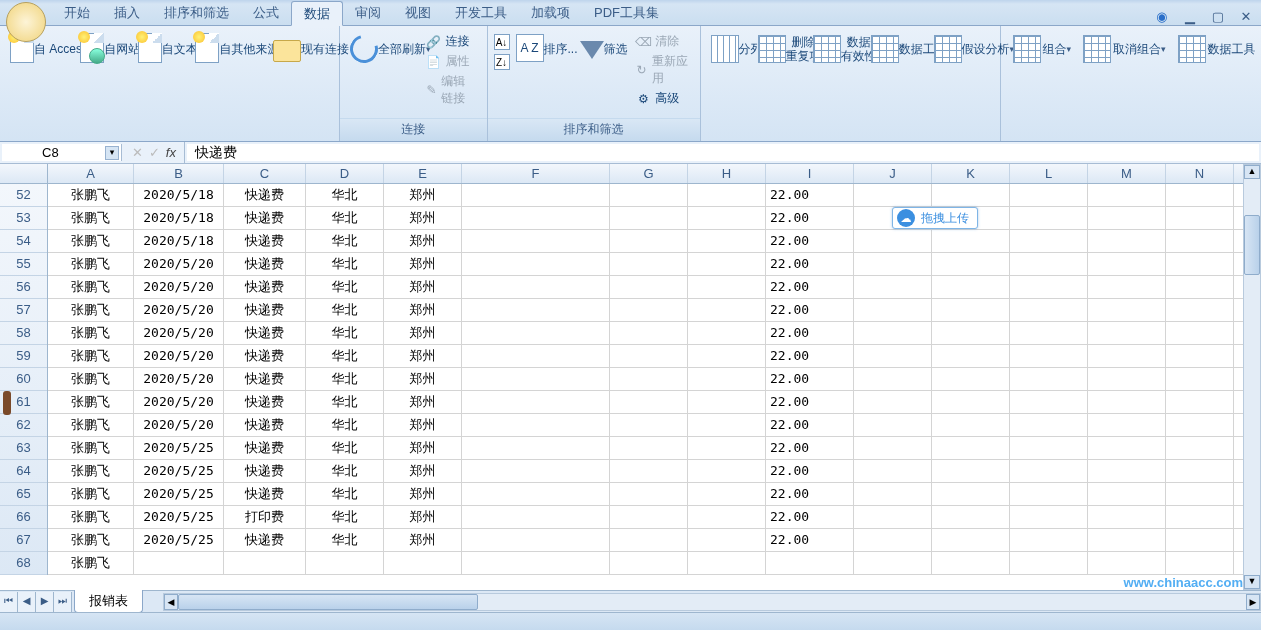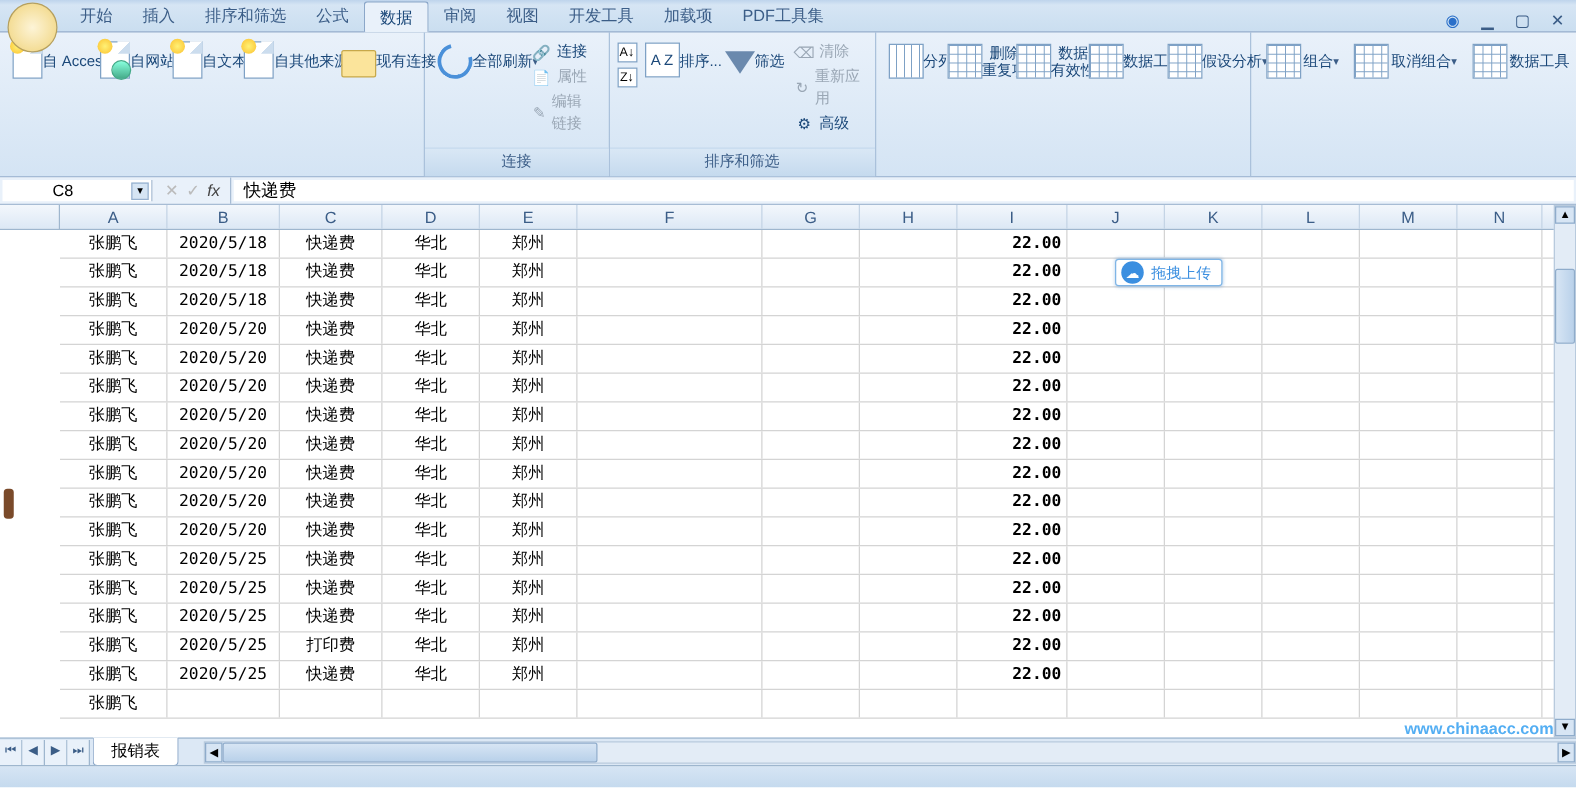--- a/index.html
+++ b/index.html
@@ -51,21 +51,21 @@
 
 .grid-area { position: relative; height: 422px; display: flex; font-size: 13px; }
 .grid-area .corner { width: 48px; height: 20px; background: linear-gradient(#f3f7fc, #dce8f5); border-right: 1px solid #9eb6ce; border-bottom: 1px solid #9eb6ce; position: absolute; top: 0; left: 0; }
 .col-headers { position: absolute; top: 0; left: 48px; right: 0; height: 20px; display: flex; background: linear-gradient(#f3f7fc, #dce8f5); border-bottom: 1px solid #9eb6ce; }
 .col-h { border-right: 1px solid #c4d4e5; text-align: center; line-height: 19px; color: #3b5d87; cursor: pointer; }
 .row-headers { position: absolute; top: 20px; left: 0; width: 48px; background: linear-gradient(#f3f7fc, #dce8f5); border-right: 1px solid #9eb6ce; }
 .row-h { height: 23px; border-bottom: 1px solid #c4d4e5; text-align: center; line-height: 22px; color: #3b5d87; cursor: pointer; }
 .cells { position: absolute; top: 20px; left: 48px; right: 0; }
 .row { height: 23px; display: flex; border-bottom: 1px solid #d4d4d4; }
 .cell { border-right: 1px solid #d4d4d4; padding: 0 4px; line-height: 22px; white-space: nowrap; overflow: hidden; font-family: "SimSun", monospace; }
-.cell.num { text-align: right; font-weight: bold; }
+.cell.num { text-align: left; }
 .cell.ctr { text-align: center; }
 
 .float-badge { position: absolute; top: 207px; right: 283px; background: #fff; border: 1px solid #7fb5e6; border-radius: 3px; padding: 1px 8px 1px 4px; display: flex; align-items: center; gap: 6px; font-size: 12px; color: #3b8fe0; box-shadow: 0 0 3px rgba(60,130,200,.4); z-index: 20; }
 .float-badge .bi { width: 18px; height: 18px; border-radius: 50%; background: #3b8fe0; color: #fff; font-size: 11px; display: flex; align-items: center; justify-content: center; }
 
 .watermark { position: absolute; right: 18px; bottom: 40px; text-align: right; color: #53aef3; font-weight: bold; z-index: 20; }
 .watermark .l1 { font-size: 20px; font-style: italic; }
 .watermark .l2 { font-size: 13px; }
 
 
@@ -323,20 +323,39 @@
       <div class="col-h" style="width: 148px;">F</div>
       <div class="col-h" style="width: 78px;">G</div>
       <div class="col-h" style="width: 78px;">H</div>
       <div class="col-h" style="width: 88px;">I</div>
       <div class="col-h" style="width: 78px;">J</div>
       <div class="col-h" style="width: 78px;">K</div>
       <div class="col-h" style="width: 78px;">L</div>
       <div class="col-h" style="width: 78px;">M</div>
       <div class="col-h" style="width: 68px;">N</div>
     </div>
+  <div class="row-headers" id="row-headers">
+      <div class="row-h">52</div>
+      <div class="row-h">53</div>
+      <div class="row-h">54</div>
+      <div class="row-h">55</div>
+      <div class="row-h">56</div>
+      <div class="row-h">57</div>
+      <div class="row-h">58</div>
+      <div class="row-h">59</div>
+      <div class="row-h">60</div>
+      <div class="row-h">61</div>
+      <div class="row-h">62</div>
+      <div class="row-h">63</div>
+      <div class="row-h">64</div>
+      <div class="row-h">65</div>
+      <div class="row-h">66</div>
+      <div class="row-h">67</div>
+      <div class="row-h">68</div>
+    </div>
   <div class="cells" id="cells">
       <div class="row">
         <div class="cell cw-A ctr" style="width: 86px;">张鹏飞</div>
         <div class="cell cw-B ctr" style="width: 90px;">2020/5/18</div>
         <div class="cell cw-C ctr" style="width: 82px;">快递费</div>
         <div class="cell cw-D ctr" style="width: 78px;">华北</div>
         <div class="cell cw-E ctr" style="width: 78px;">郑州</div>
         <div class="cell cw-F" style="width: 148px;"></div>
         <div class="cell cw-G" style="width: 78px;"></div>
         <div class="cell cw-H" style="width: 78px;"></div>

